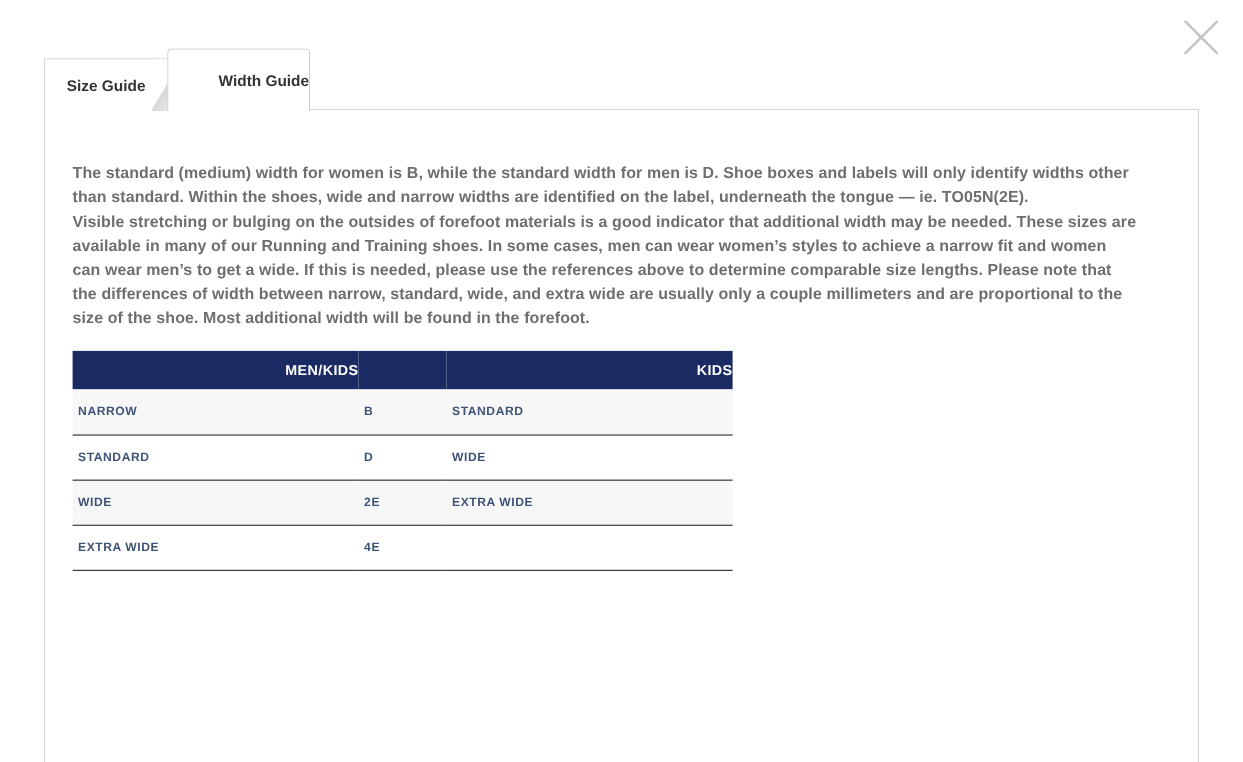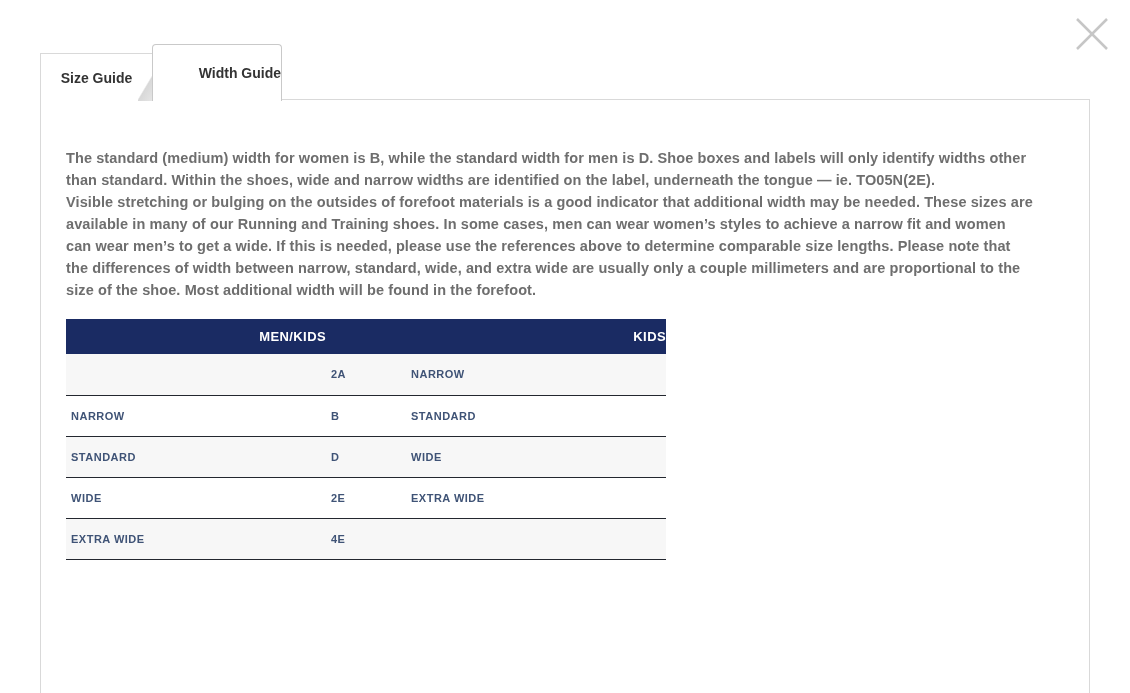--- a/index.html
+++ b/index.html
@@ -102,25 +102,20 @@
       </colgroup>
     <thead>
       <tr>
         <th>MEN/KIDS</th>
         <th></th>
         <th>KIDS</th>
       </tr>
     </thead>
     <tbody>
       <tr>
-        <td></td>
-        <td>2A</td>
-        <td>NARROW</td>
-      </tr>
-      <tr>
         <td>NARROW</td>
         <td>B</td>
         <td>STANDARD</td>
       </tr>
       <tr>
         <td>STANDARD</td>
         <td>D</td>
         <td>WIDE</td>
       </tr>
       <tr>

